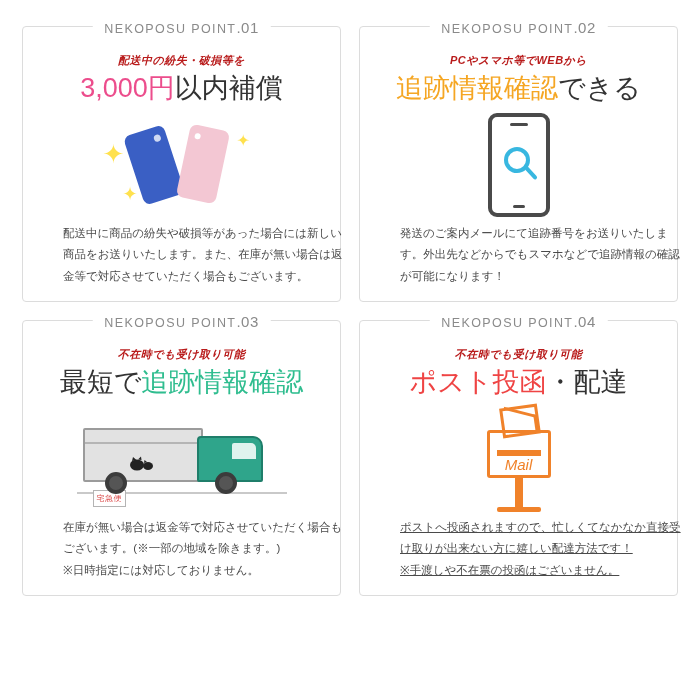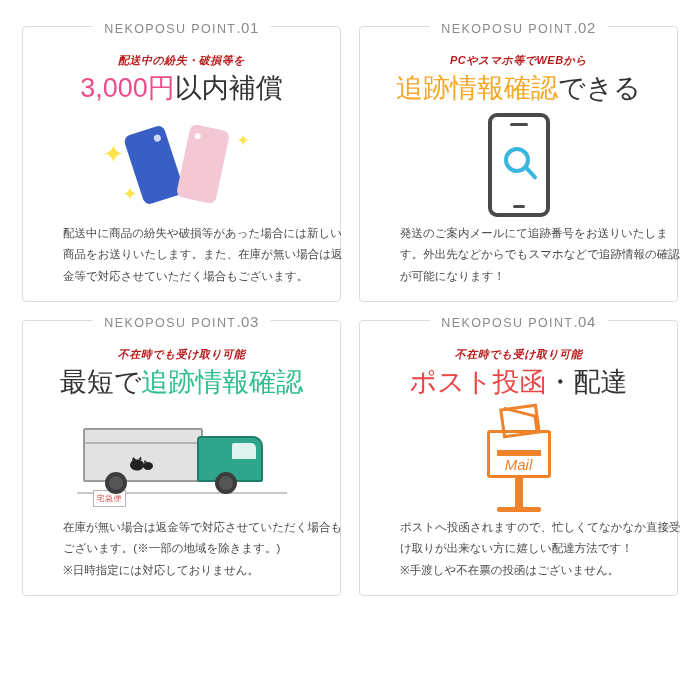--- a/index.html
+++ b/index.html
@@ -465,18 +465,18 @@
       <div class="mailbox">
         <div class="letter"></div>
         <div class="body"></div>
         <div class="slot"></div>
         <div class="mailtext">Mail</div>
         <div class="post"></div>
         <div class="base"></div>
       </div>
     </div>
     <div class="desc">
-      <p style="white-space:pre-line;">ポストへ投函されますので、忙しくてなかなか直接受け取りが出来ない方に嬉しい配達方法です！
+      <p style="white-space:pre-line;text-decoration:underline;">ポストへ投函されますので、忙しくてなかなか直接受け取りが出来ない方に嬉しい配達方法です！
 ※手渡しや不在票の投函はございません。</p>
     </div>
   </div>
 
 </div>
 
 </body></html>

